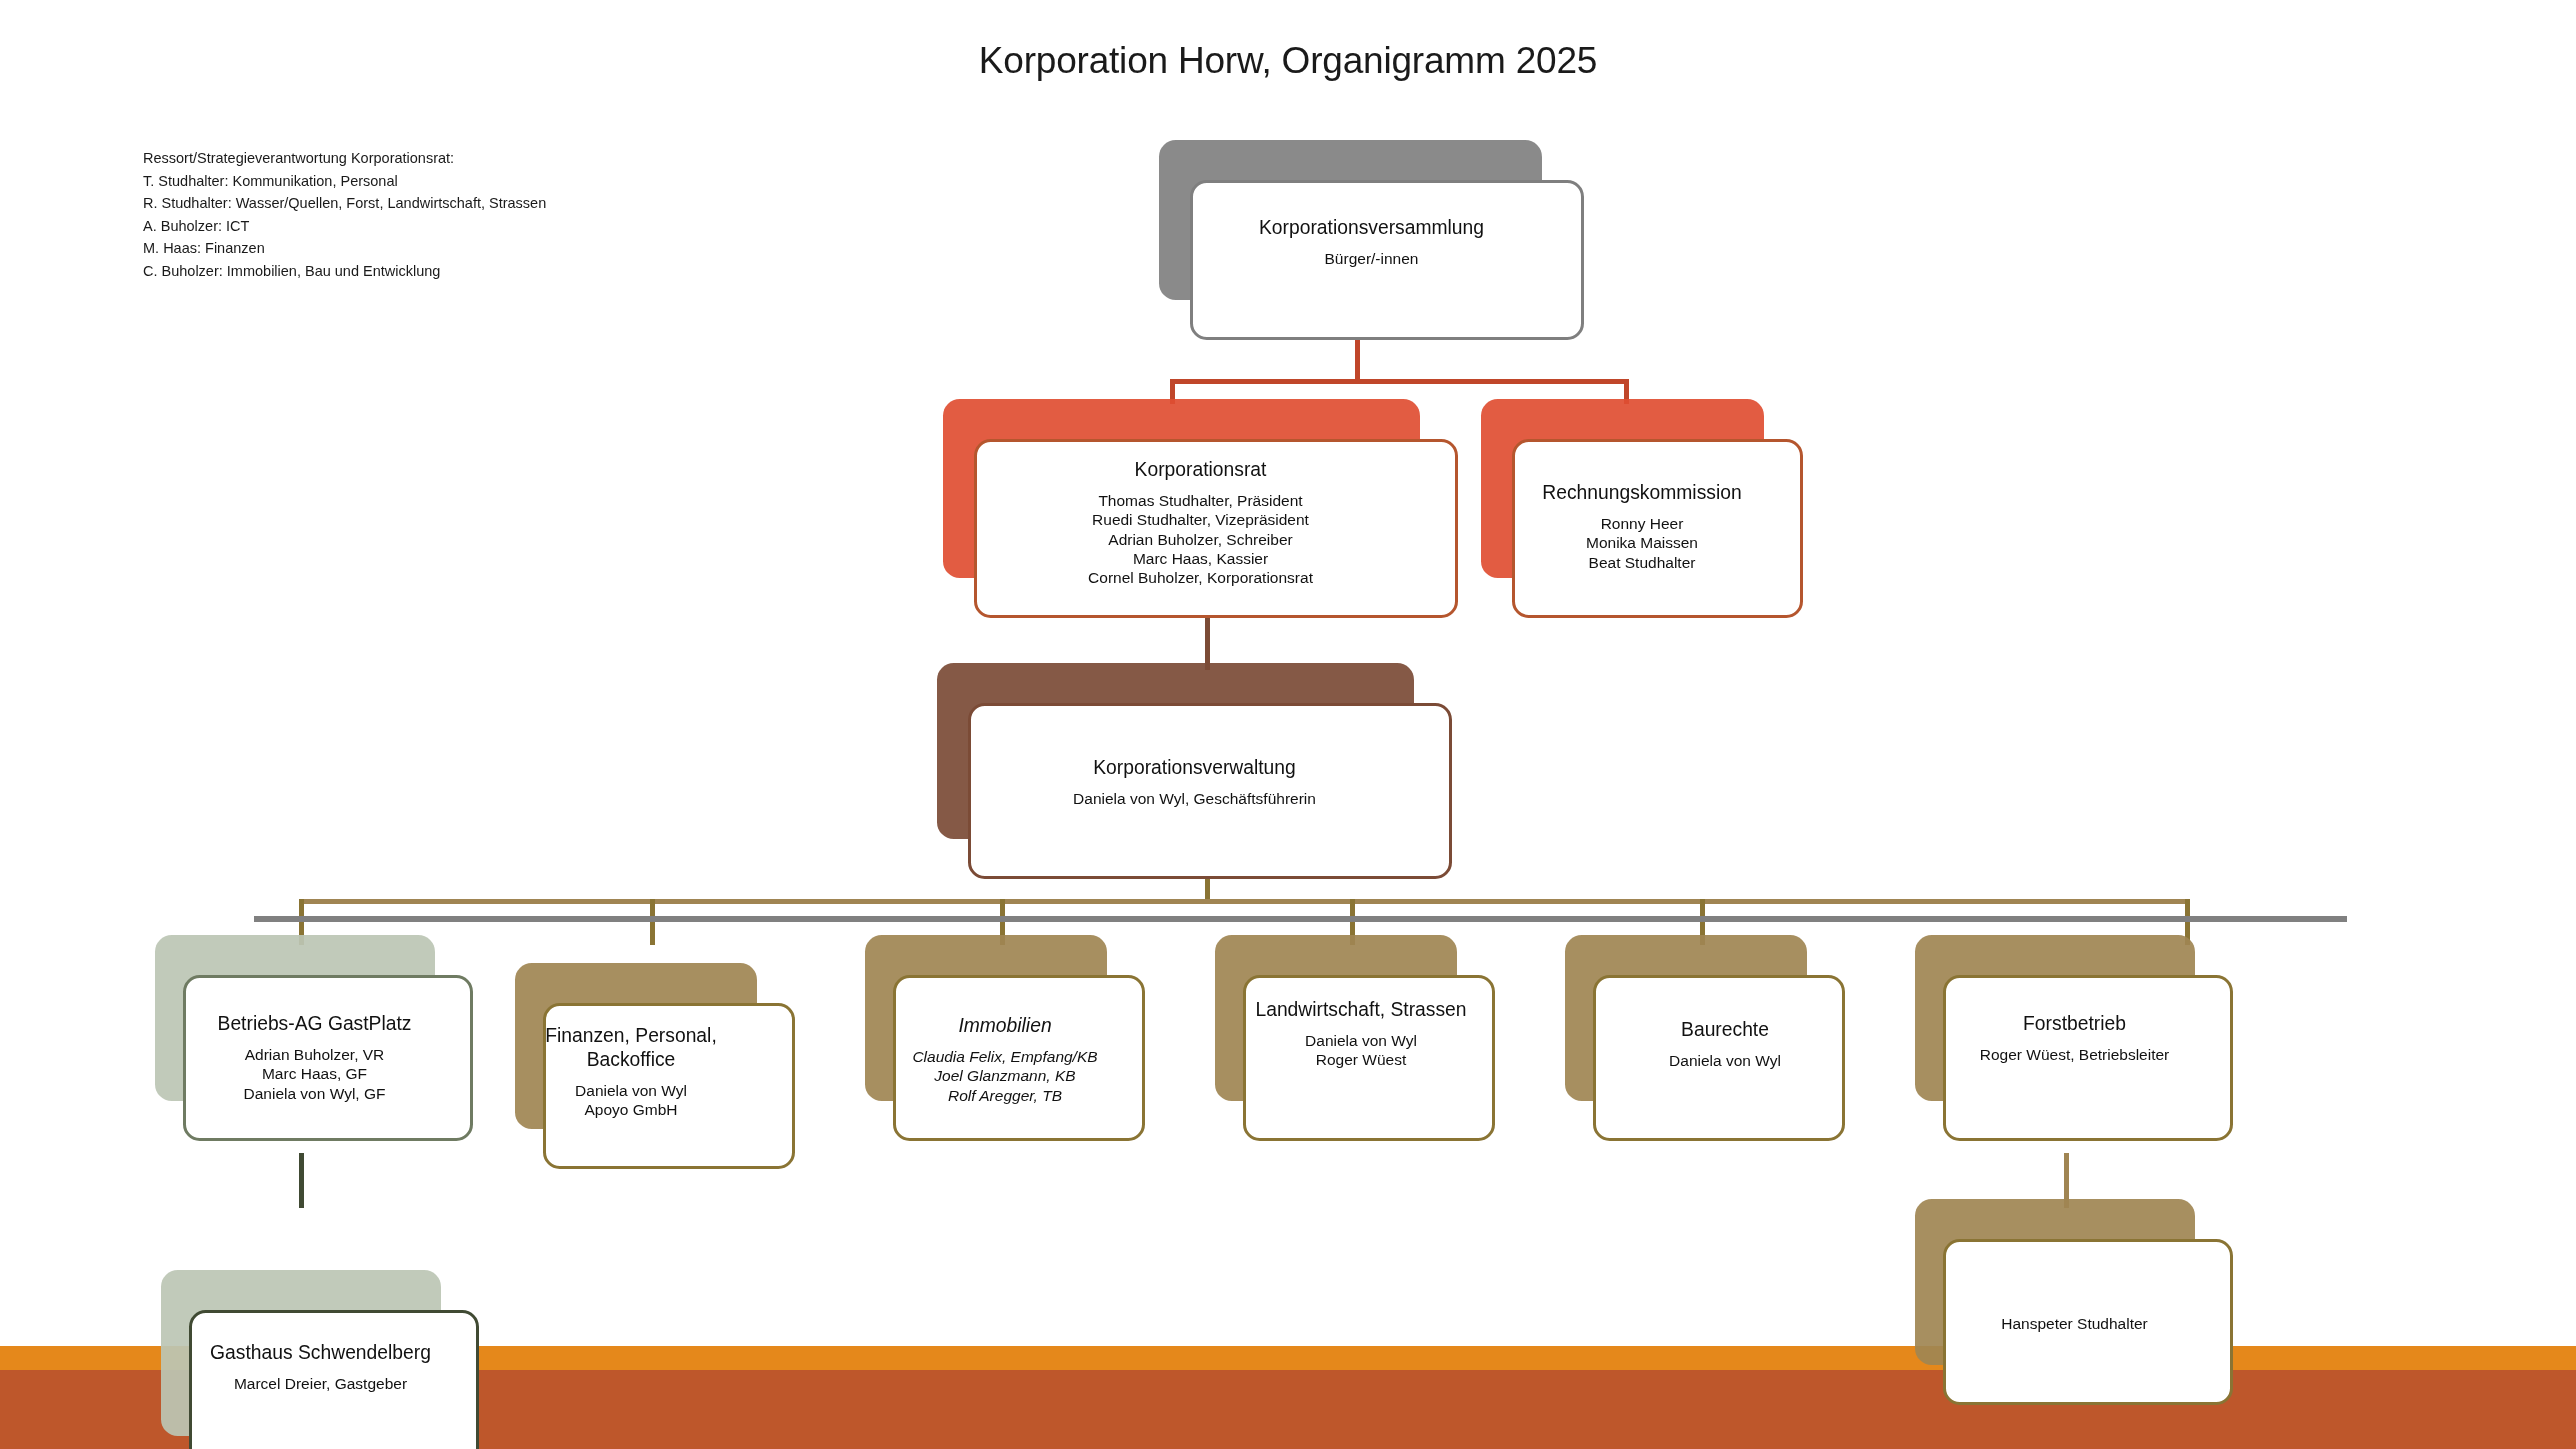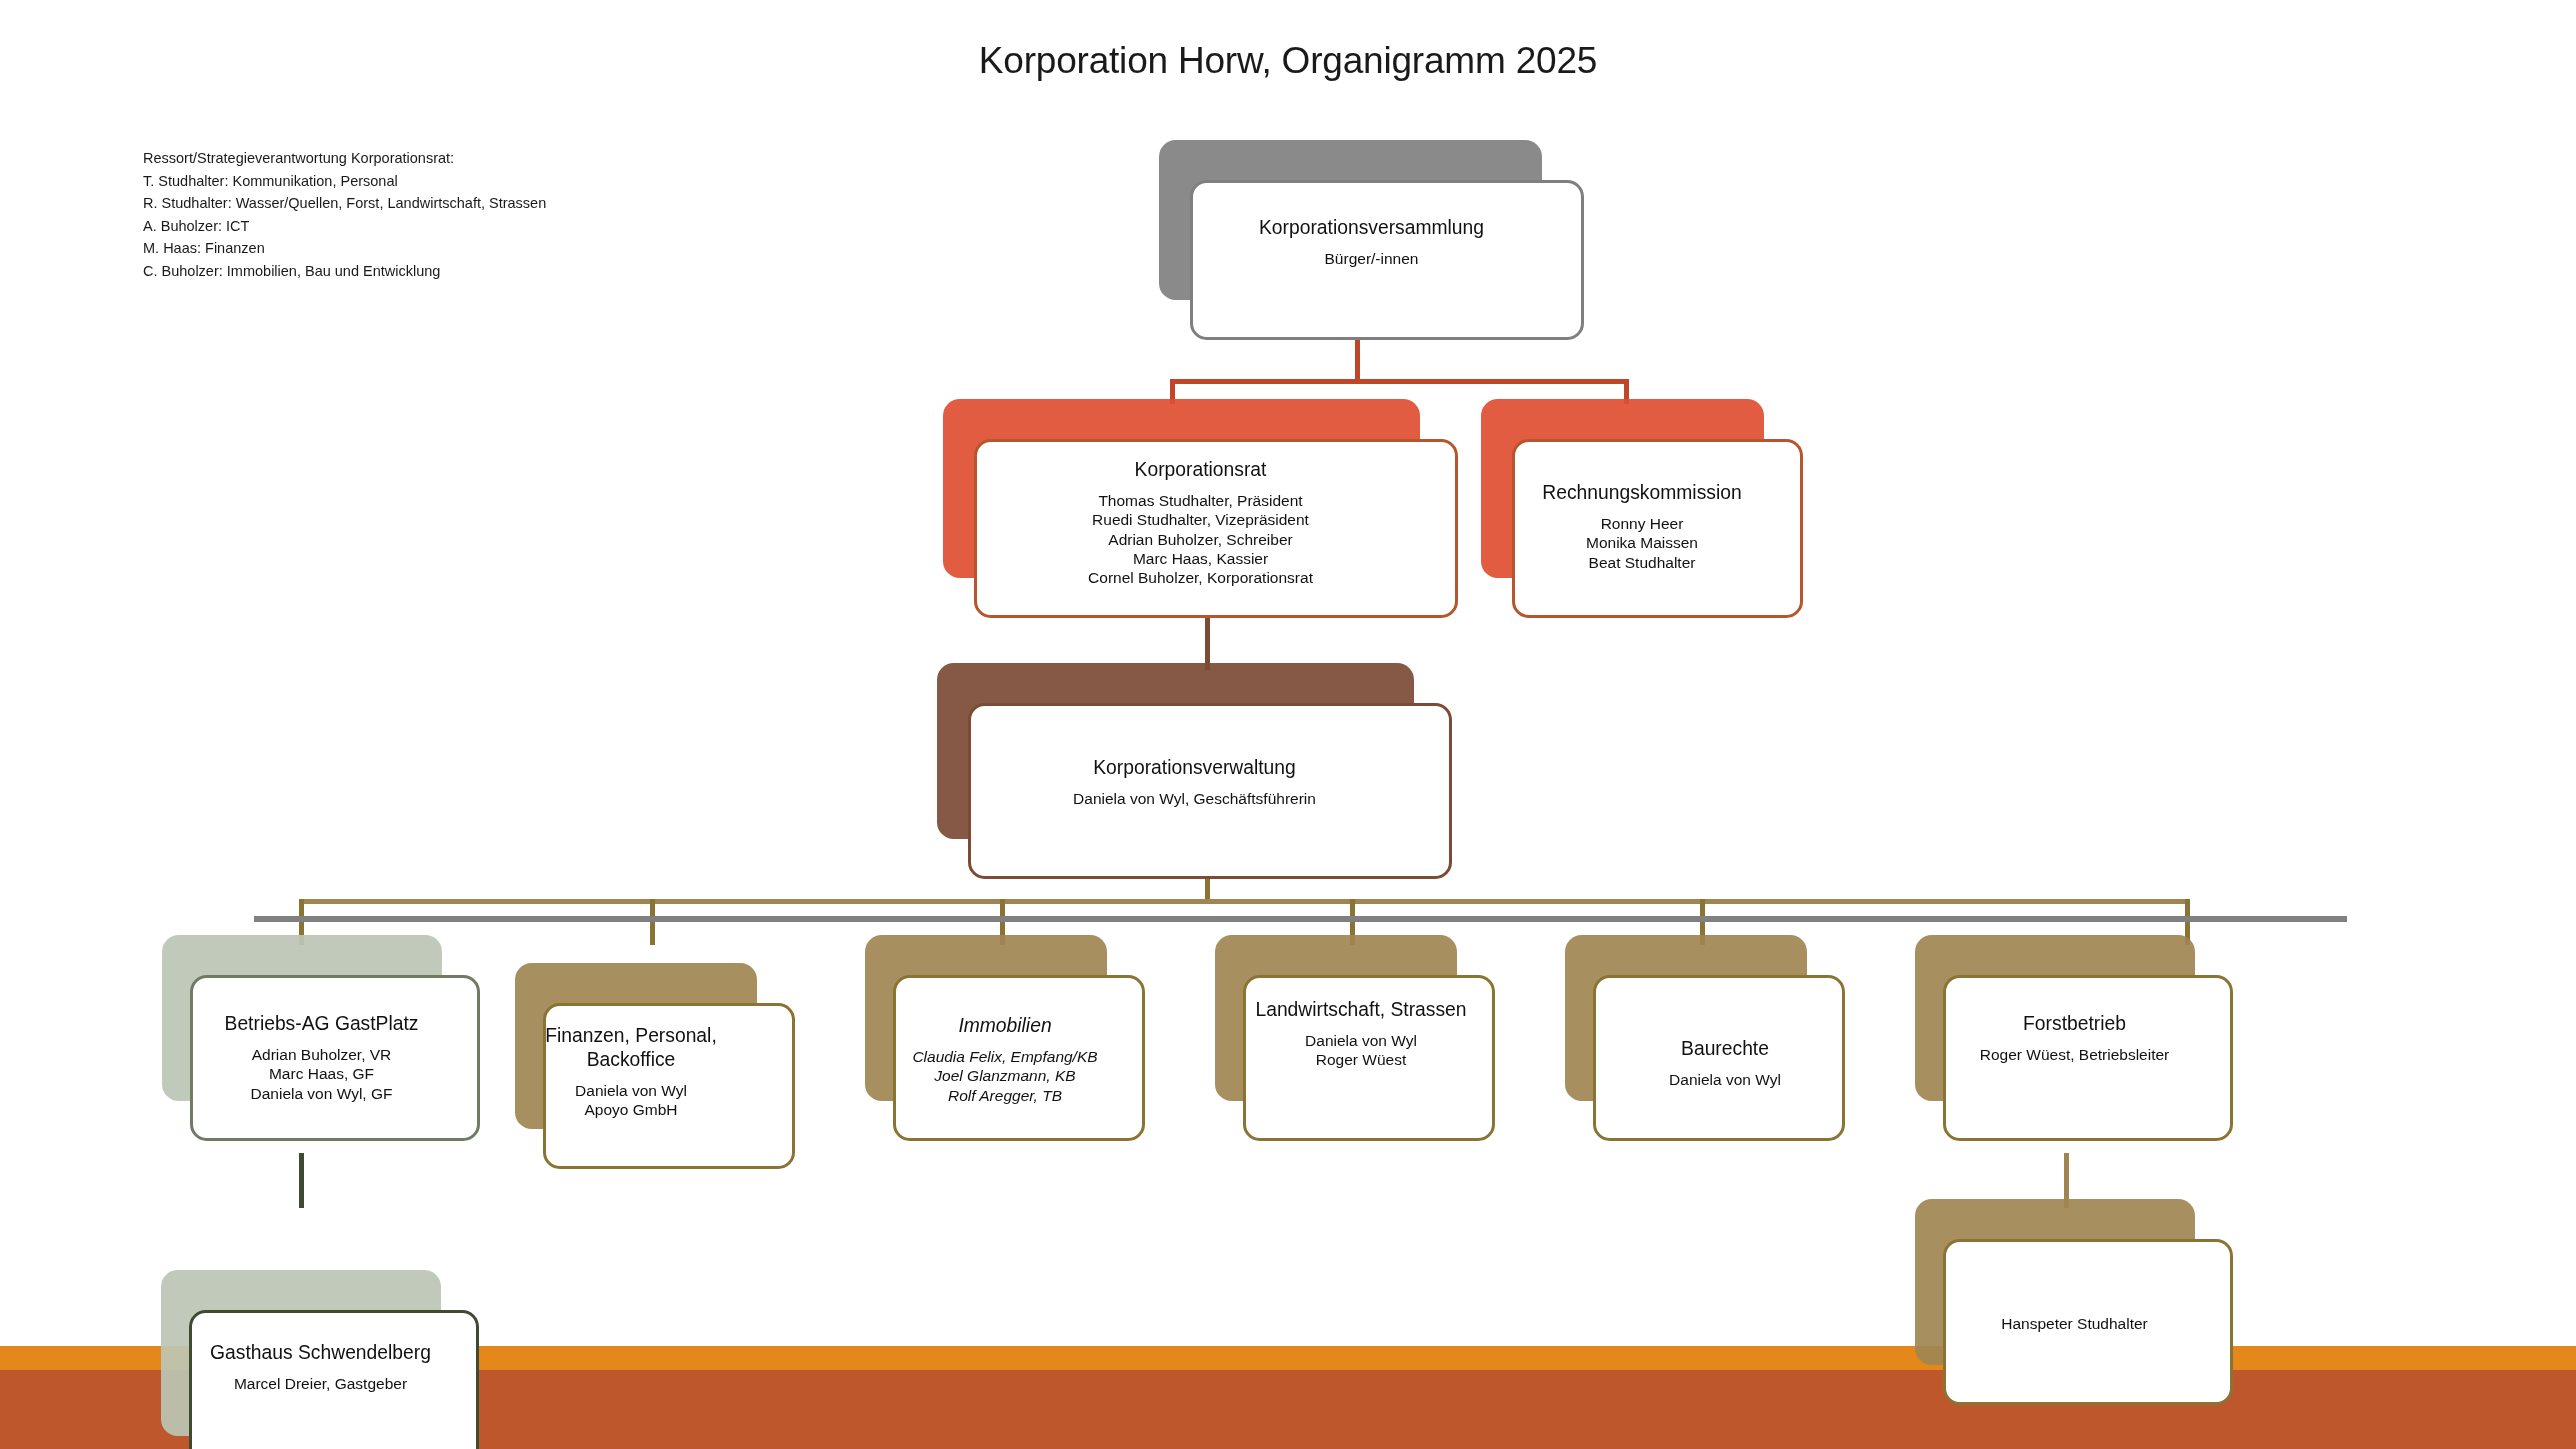--- a/index.html
+++ b/index.html
@@ -176,21 +176,21 @@
 
   <div class="node" style="left:937px; top:663px; width:515px; height:216px;">
     <div class="back" style="width:477px; height:176px; background:#7B4B36;"></div>
     <div class="front" style="left:31px; top:40px; width:484px; height:176px; border:3.9px solid #7B4B36;"></div>
     <div class="label" style="top:93px;">
       <p class="ttl">Korporationsverwaltung</p>
       <p class="sub">Daniela von Wyl, Geschäftsführerin</p>
     </div>
   </div>
 
-  <div class="node" style="left:162px; top:935px; width:319px; height:206px;">
+  <div class="node" style="left:155px; top:935px; width:319px; height:206px;">
     <div class="back" style="width:280px; height:166px; background:#BCC5B4;"></div>
     <div class="front" style="left:28px; top:40px; width:290px; height:166px; border:3.9px solid #6F7B62;"></div>
     <div class="label" style="top:77px;">
       <p class="ttl">Betriebs-AG GastPlatz</p>
       <p class="sub tight">Adrian Buholzer, VR</p>
       <p class="sub tight">Marc Haas, GF</p>
       <p class="sub tight">Daniela von Wyl, GF</p>
     </div>
   </div>
 
@@ -221,21 +221,21 @@
     <div class="label" style="top:63px;">
       <p class="ttl">Landwirtschaft, Strassen</p>
       <p class="sub tight">Daniela von Wyl</p>
       <p class="sub tight">Roger Wüest</p>
     </div>
   </div>
 
   <div class="node" style="left:1565px; top:935px; width:280px; height:206px;">
     <div class="back" style="width:242px; height:166px; background:#A08553;"></div>
     <div class="front" style="left:28px; top:40px; width:252px; height:166px; border:3.9px solid #8A7434;"></div>
-    <div class="label" style="top:102px;padding-left:40px;">
+    <div class="label" style="top:83px;padding-left:40px;">
       <p class="ttl">Baurechte</p>
       <p class="sub tight">Daniela von Wyl</p>
     </div>
   </div>
 
   <div class="node" style="left:1915px; top:935px; width:319px; height:206px;">
     <div class="back" style="width:280px; height:166px; background:#A08553;"></div>
     <div class="front" style="left:28px; top:40px; width:290px; height:166px; border:3.9px solid #8A7434;"></div>
     <div class="label" style="top:77px;">
       <p class="ttl">Forstbetrieb</p>

